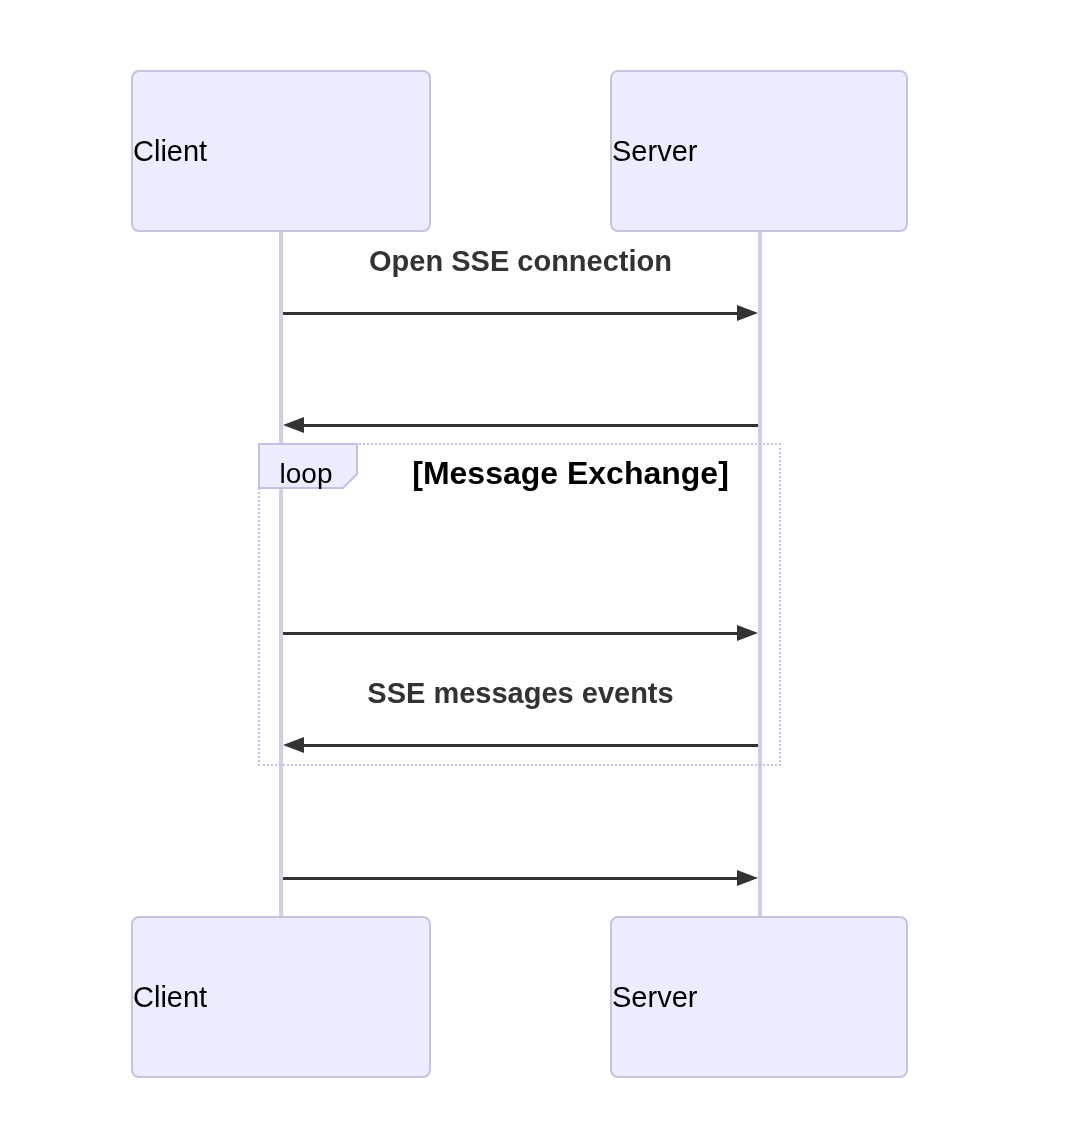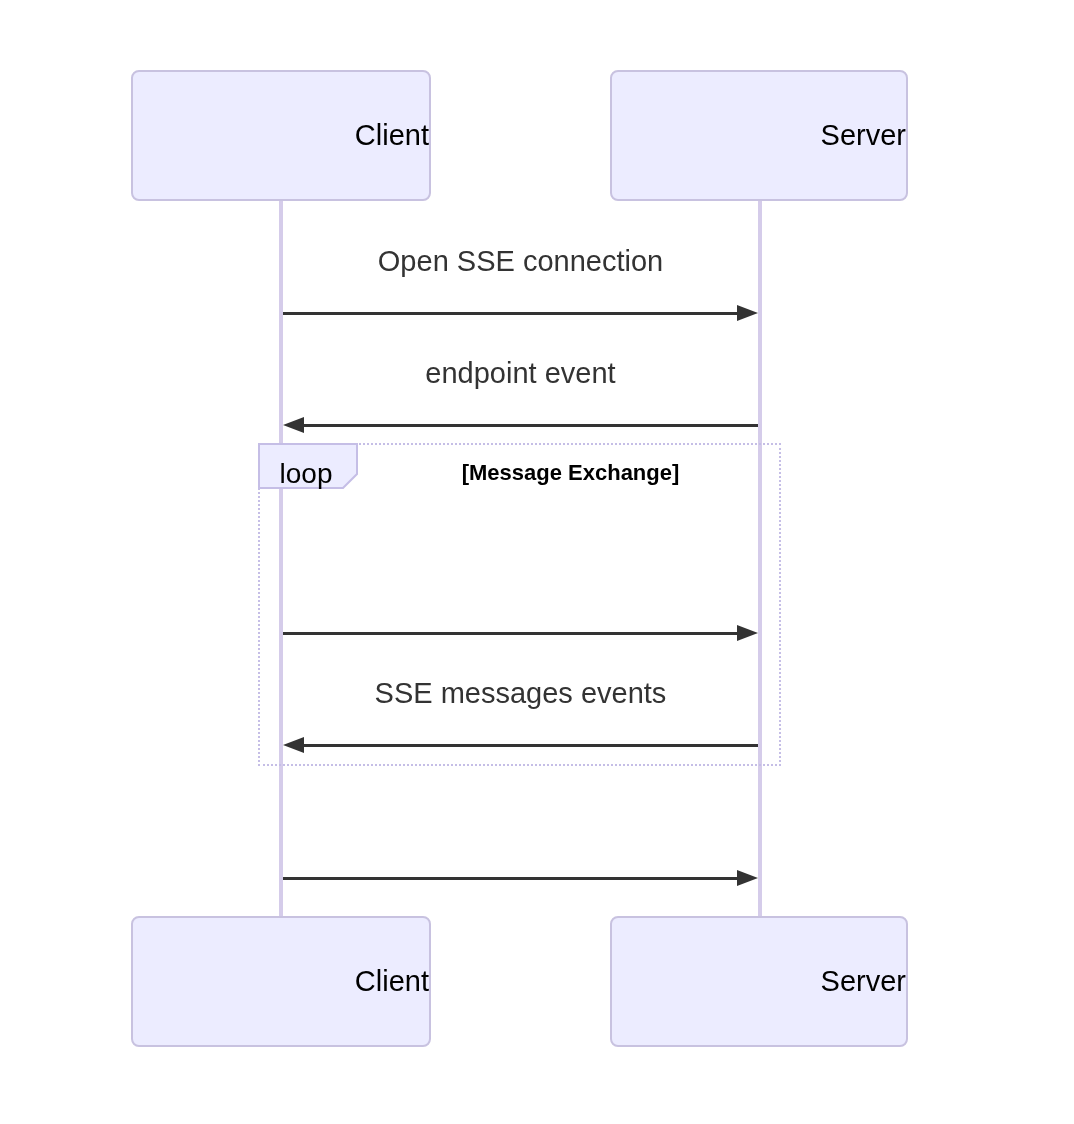--- a/index.html
+++ b/index.html
@@ -18,39 +18,40 @@
   .lifeline {
     position: absolute;
     width: 4px;
     top: 201px;
     height: 715px;
     background: var(--lifeline, #d5ccea);
   }
   .actor {
     position: absolute;
     width: 300px;
-    height: 131px;
+    height: 162px;
     box-sizing: border-box;
     background: var(--actor-fill, #ececff);
     border: 2px solid var(--actor-border, #c8c2e0);
     border-radius: 8px;
     display: flex;
     align-items: center;
-    justify-content: flex-end;
+    justify-content: flex-start;
     font-size: 29px;
     color: var(--actor-text, #000000);
   }
   .msg-label {
     position: absolute;
     left: 283px;
     width: 475px;
     text-align: center;
     font-size: 29px;
     line-height: 36px;
     color: var(--message-text, #333333);
+    font-weight: bold;
   }
   .arrow {
     position: absolute;
     left: 283px;
     width: 475px;
     height: 16px;
   }
   .arrow .shaft {
     position: absolute;
     top: 6.5px;
@@ -108,41 +109,40 @@
     justify-content: center;
     font-size: 28px;
     color: #000000;
   }
   .loop-title {
     position: absolute;
     left: 360px;
     width: 421px;
     top: 454px;
     text-align: center;
-    font-size: 22px;
+    font-size: 32px;
     line-height: 38px;
     font-weight: bold;
     color: #000000;
   }
 </style>
 </head>
 <body>
 
 <div class="canvas">
 
   <div class="lifeline" style="left:279px"></div>
   <div class="lifeline" style="left:758px"></div>
 
   <div class="msg-label" style="top:243px">Open SSE connection</div>
   <div class="arrow right" style="top:305px">
     <div class="shaft"></div>
     <div class="head"></div>
   </div>
 
-  <div class="msg-label" style="top:355px">endpoint event</div>
   <div class="arrow left" style="top:417px">
     <div class="shaft"></div>
     <div class="head"></div>
   </div>
 
   <div class="loop-box"></div>
   <div class="loop-label">
     <svg width="101" height="46" viewBox="0 0 101 46">
       <polygon points="1,1 99,1 99,31 85,45 1,45"></polygon>
     </svg>

